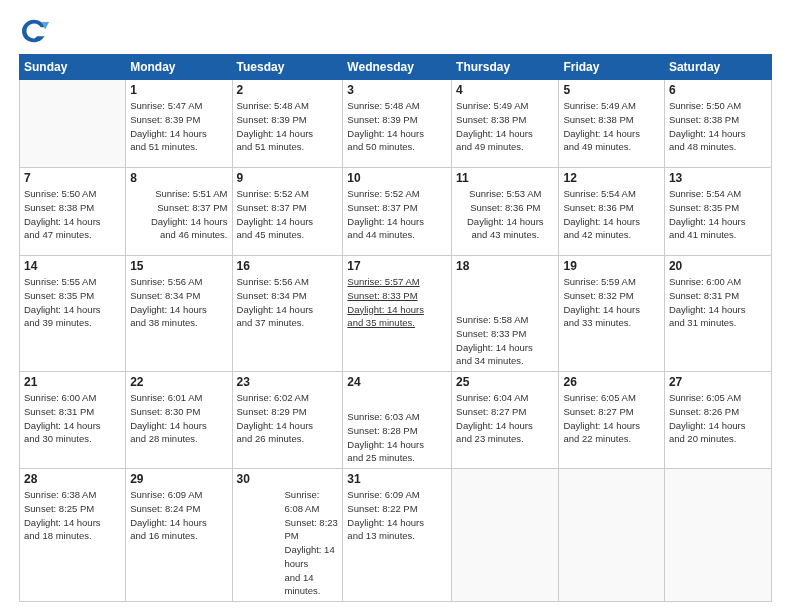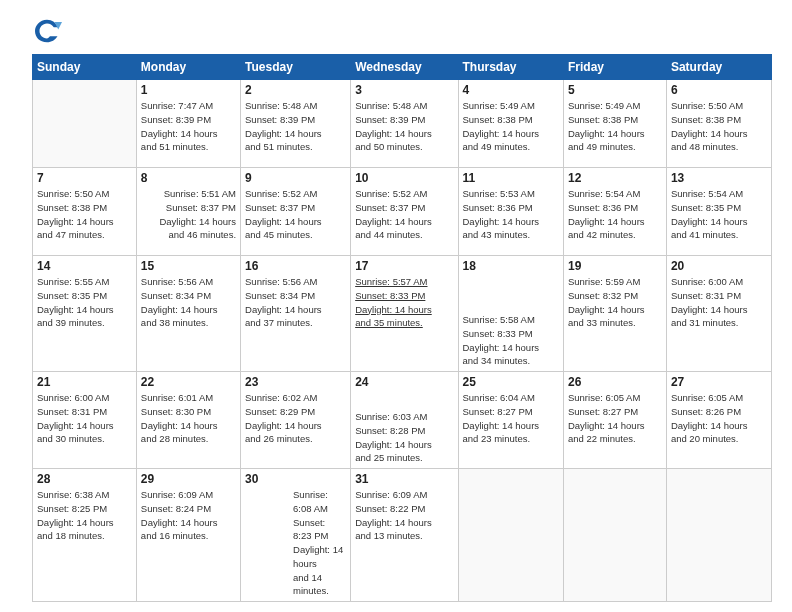--- a/index.html
+++ b/index.html
@@ -6,21 +6,21 @@
     body {
       width: 792px;
       height: 612px;
       font-family: Arial, sans-serif;
       background: #fff;
       overflow: hidden;
     }
     .page {
       width: 792px;
       height: 612px;
-      padding: 16px 20px 10px 32px;
+      padding: 16px 20px 10px 19px;
     }
     .header {
       display: flex;
       justify-content: space-between;
       align-items: flex-start;
       margin-bottom: 8px;
     }
     .logo {
       display: flex;
       align-items: center;
@@ -126,21 +126,21 @@
           <th>Thursday</th>
           <th>Friday</th>
           <th>Saturday</th>
         </tr>
     </thead>
     <tbody id="calendar-body">
     <tr>
           <td class="empty"></td>
           <td>
             <div class="day-number">1</div>
-            <div class="day-info" style="white-space: pre-line;">Sunrise: 7:47 AM
+            <div class="day-info" style="white-space: pre-line;">Sunrise: 5:47 AM
 Sunset: 8:39 PM
 Daylight: 14 hours
 and 51 minutes.</div>
           </td>
           <td>
             <div class="day-number">2</div>
             <div class="day-info" style="white-space: pre-line;">Sunrise: 5:48 AM
 Sunset: 8:39 PM
 Daylight: 14 hours
 and 51 minutes.</div>
@@ -198,21 +198,21 @@
           </td>
           <td>
             <div class="day-number">10</div>
             <div class="day-info" style="white-space: pre-line;">Sunrise: 5:52 AM
 Sunset: 8:37 PM
 Daylight: 14 hours
 and 44 minutes.</div>
           </td>
           <td>
             <div class="day-number">11</div>
-            <div class="day-info" style="white-space: pre-line;">Sunrise: 5:53 AM
+            <div class="day-info" style="white-space: pre-line; text-align: center;">Sunrise: 5:53 AM
 Sunset: 8:36 PM
 Daylight: 14 hours
 and 43 minutes.</div>
           </td>
           <td>
             <div class="day-number">12</div>
             <div class="day-info" style="white-space: pre-line;">Sunrise: 5:54 AM
 Sunset: 8:36 PM
 Daylight: 14 hours
 and 42 minutes.</div>

